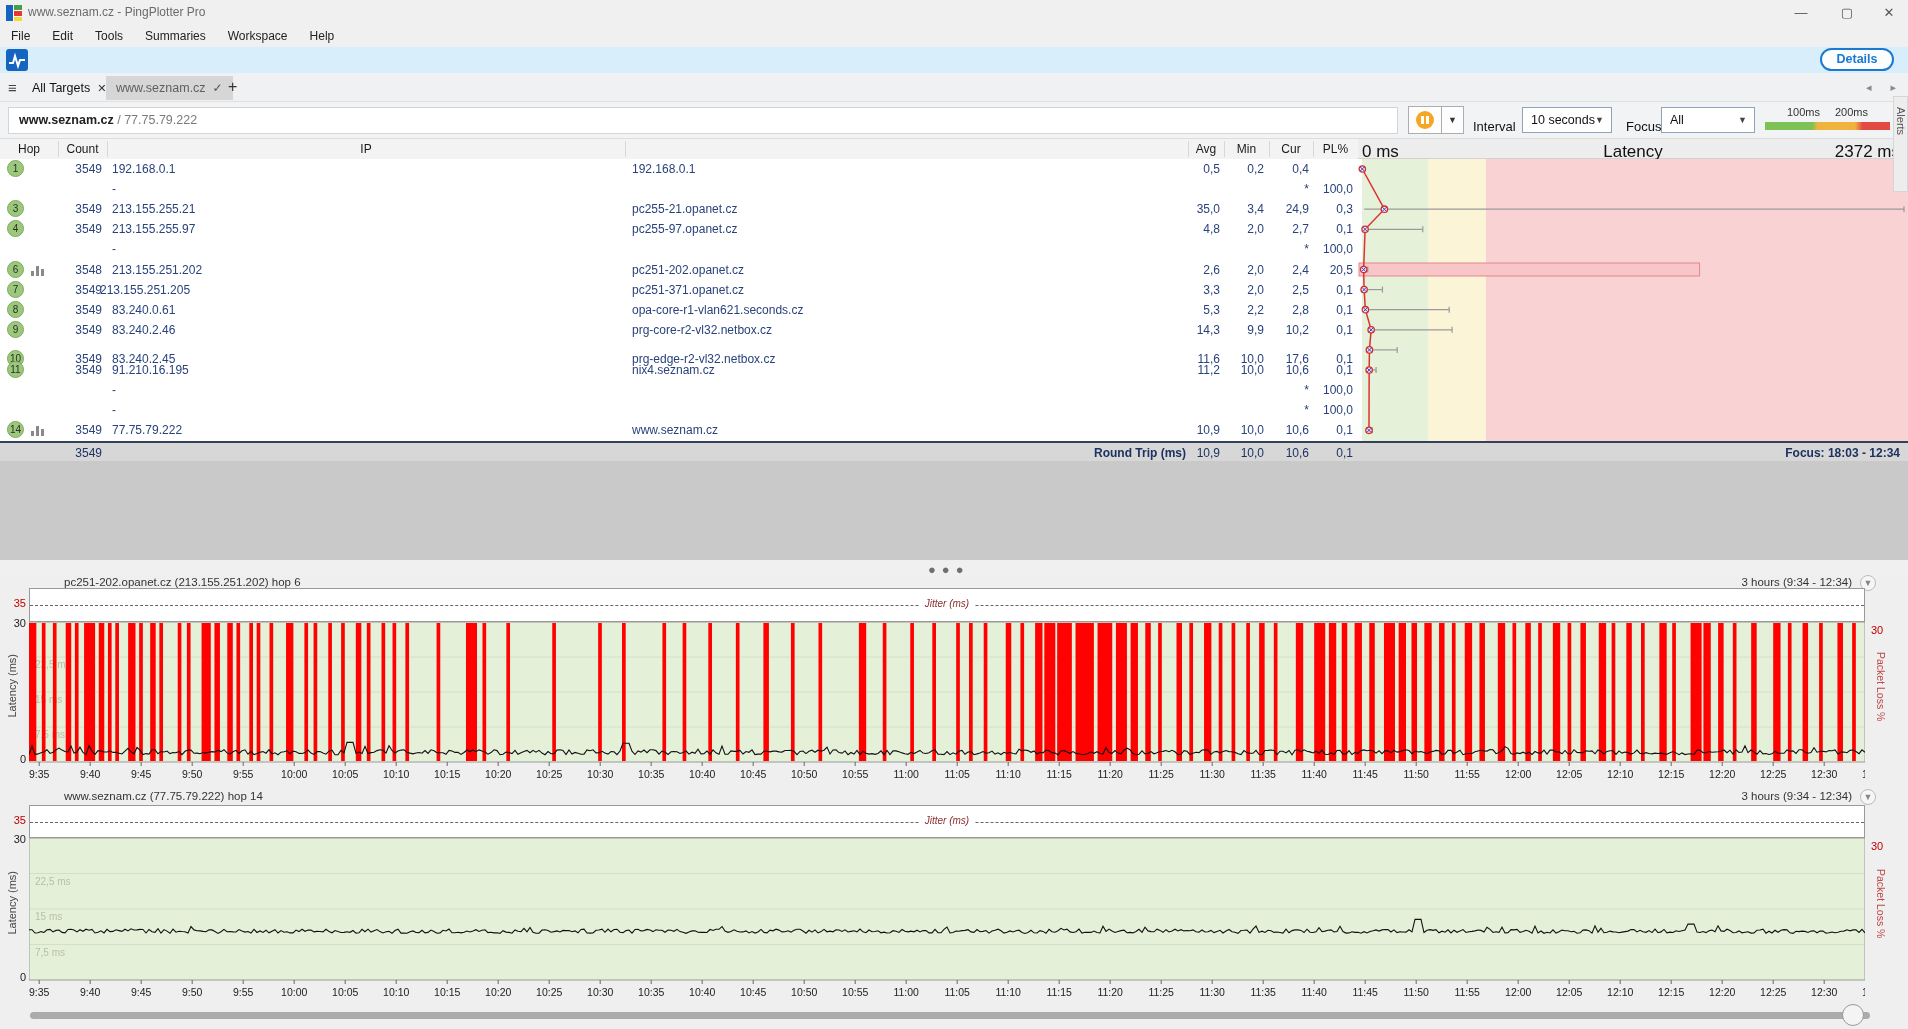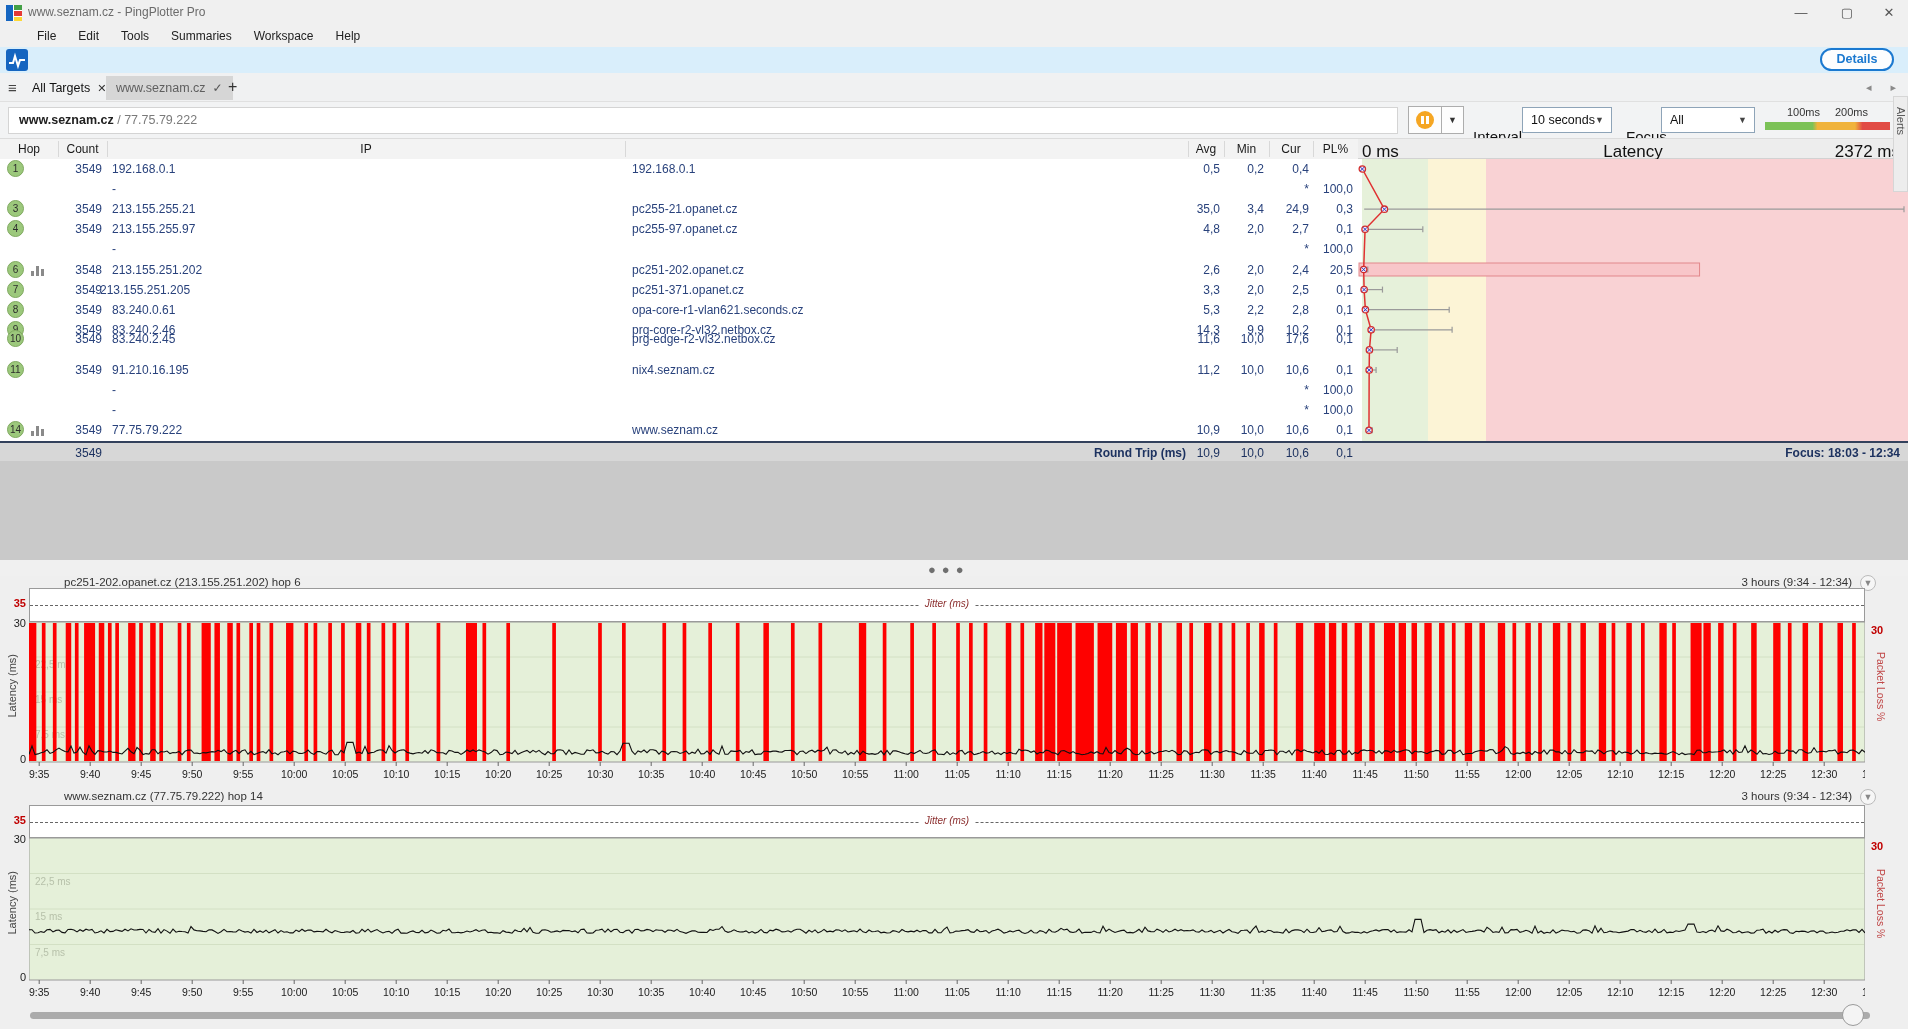--- a/index.html
+++ b/index.html
@@ -6,21 +6,21 @@
   html,body { width:1908px; height:1029px; overflow:hidden; }
   body { font-family:"Liberation Sans", sans-serif; background:#efefef; position:relative; }
   .abs { position:absolute; }
 
   
   #titlebar { left:0; top:0; width:1908px; height:25px; background:#f0f0f0; }
   #titlebar .title { position:absolute; left:28px; top:5px; font-size:12px; color:#6b6b6b; }
   .winbtn { position:absolute; top:4px; width:30px; height:18px; text-align:center; font-size:13px; color:#555; line-height:18px; }
 
   
-  #menubar { left:0; top:25px; width:1908px; height:22px; background:#f0f0f0; display:flex; align-items:center;padding-left:26px; }
+  #menubar { left:0; top:25px; width:1908px; height:22px; background:#f0f0f0; display:flex; align-items:center; }
   .menu-item { font-size:12px; color:#222; padding:0 11px; height:22px; line-height:22px; }
 
   
   #banner { left:0; top:47px; width:1908px; height:26px; background:#d9eefb; }
   #banner .msg { position:absolute; left:0; right:0; top:6px; text-align:center; font-size:12.5px; color:#1b2a3a; }
   #details-btn { position:absolute; right:14px; top:1px; width:74px; height:23px; border:2px solid #1b79d0; border-radius:12px; background:#fcfdfe; color:#1b79d0; font-weight:bold; font-size:12.5px; text-align:center; line-height:19px; }
 
   
   #tabbar { left:0; top:73px; width:1908px; height:29px; background:#f0f1f2; border-bottom:1px solid #e0e0e0; }
   #hamburger { position:absolute; left:8px; top:6px; font-size:15px; color:#444; }
@@ -34,21 +34,21 @@
   #toolbar { left:0; top:102px; width:1908px; height:36px; background:#f2f3f4; }
   #target-box { position:absolute; left:8px; top:5px; width:1390px; height:27px; background:#fff; border:1px solid #d4d4d4; line-height:25px; padding-left:10px; font-size:12.5px; color:#7a7a7a; }
   #target-box b { color:#222; }
   .btn-group { position:absolute; left:1408px; top:4px; height:28px; display:flex; }
   .tb-btn { height:28px; border:1px solid #adadad; background:#fdfdfd; display:flex; align-items:center; justify-content:center; }
   #pause-btn { width:34px; }
   #pause-menu-btn { width:22px; border-left:none; font-size:9px; color:#333; }
   .pause-circle { width:18px; height:18px; border-radius:50%; background:#f5a623; position:relative; }
   .pause-circle:before, .pause-circle:after { content:""; position:absolute; top:5px; width:3px; height:8px; background:#fff; }
   .pause-circle:before { left:5px; } .pause-circle:after { left:10px; }
-  .tb-label { position:absolute; top:26px; font-size:15px; color:#111; }
+  .tb-label { position:absolute; top:17px; font-size:13px; color:#111; }
   .tb-select { position:absolute; top:5px; height:26px; background:#fff; border:1px solid #8ea4b8; font-size:12.5px; color:#111; line-height:24px; padding-left:8px; }
   .tb-select .car { position:absolute; right:7px; top:0; font-size:9px; color:#444; }
   #legend { position:absolute; left:1765px; top:4px; width:125px; height:28px; }
   #legend .lab { position:absolute; top:0; font-size:11px; color:#333; }
   #legend .bar { position:absolute; left:0; top:16px; width:125px; height:8px;
      background:linear-gradient(to right,#7cc257 0%,#7cc257 38%,#f0b33c 42%,#f0b33c 72%,#e14b44 78%,#e14b44 100%); }
   #alerts-tab { left:1893px; top:96px; width:15px; height:96px; background:#ededed; border:1px solid #d6d6d6; z-index:30; }
   #alerts-tab span { position:absolute; left:1px; top:10px; font-size:11px; color:#555; writing-mode:vertical-rl; }
 
   
@@ -72,21 +72,21 @@
   #gray-gap { left:0; top:461px; width:1908px; height:99px; background:#c9c9c9; }
   #splitter { left:0; top:560px; width:1908px; height:16px; background:#f0f0f0; }
   #splitter .dots { position:absolute; left:928px; top:2px; color:#6f6f6f; font-size:13px; letter-spacing:6px; }
 
   
   .g-title { position:absolute; font-size:11.5px; color:#333; }
   .g-range { position:absolute; right:56px; font-size:11.5px; color:#333; }
   .g-range-icon { position:absolute; right:32px; width:16px; height:16px; border:1px solid #bbb; border-radius:50%; background:#f6f6f6; color:#888; font-size:9px; text-align:center; line-height:15px; }
   .jitter-box { position:absolute; left:29px; width:1836px; background:#fff; border:1px solid #9a9a9a;font-style:italic; }
   .axis-num { position:absolute; font-size:11px; }
-  .red { color:#c00000;font-weight:bold; }
+  .red { color:#c00000; }
   .rot-left { position:absolute; font-size:11px; color:#444; writing-mode:vertical-rl; transform:rotate(180deg); }
   .rot-right { position:absolute; font-size:10.5px; color:#c04848; writing-mode:vertical-rl; }
   #hscroll { left:0; top:1002px; width:1908px; height:27px; background:#efefef; }
   #hscroll .track { position:absolute; left:30px; top:10px; width:1840px; height:7px; border-radius:4px; background:#ababab; }
   #hscroll .thumb { position:absolute; left:1842px; top:2px; width:22px; height:22px; border-radius:50%; background:#f4f4f4; border:1px solid #9a9a9a; }
 </style>
 </head>
 <body>
 
 <div class="abs" id="titlebar">
@@ -271,21 +271,21 @@
     <div class="hoprow" style="top: 160.8px;">
       <span class="hop-badge">9</span>
       <span class="cell rt" style="left:58px;width:44px">3549</span>
       <span class="cell" style="left:112px">83.240.2.46</span>
       <span class="cell" style="left:632px">prg-core-r2-vl32.netbox.cz</span>
       <span class="cell rt" style="left:1188px;width:32px">14,3</span>
       <span class="cell rt" style="left:1224px;width:40px">9,9</span>
       <span class="cell rt" style="left:1269px;width:40px">10,2</span>
       <span class="cell rt" style="left:1313px;width:40px">0,1</span>
     </div>
-    <div class="hoprow" style="top: 170px;">
+    <div class="hoprow" style="top: 190px;">
       <span class="hop-badge">10</span>
       <span class="cell rt" style="left:58px;width:44px">3549</span>
       <span class="cell" style="left:112px">83.240.2.45</span>
       <span class="cell" style="left:632px">prg-edge-r2-vl32.netbox.cz</span>
       <span class="cell rt" style="left:1188px;width:32px">11,6</span>
       <span class="cell rt" style="left:1224px;width:40px">10,0</span>
       <span class="cell rt" style="left:1269px;width:40px">17,6</span>
       <span class="cell rt" style="left:1313px;width:40px">0,1</span>
     </div>
     <div class="hoprow" style="top: 201px;">

